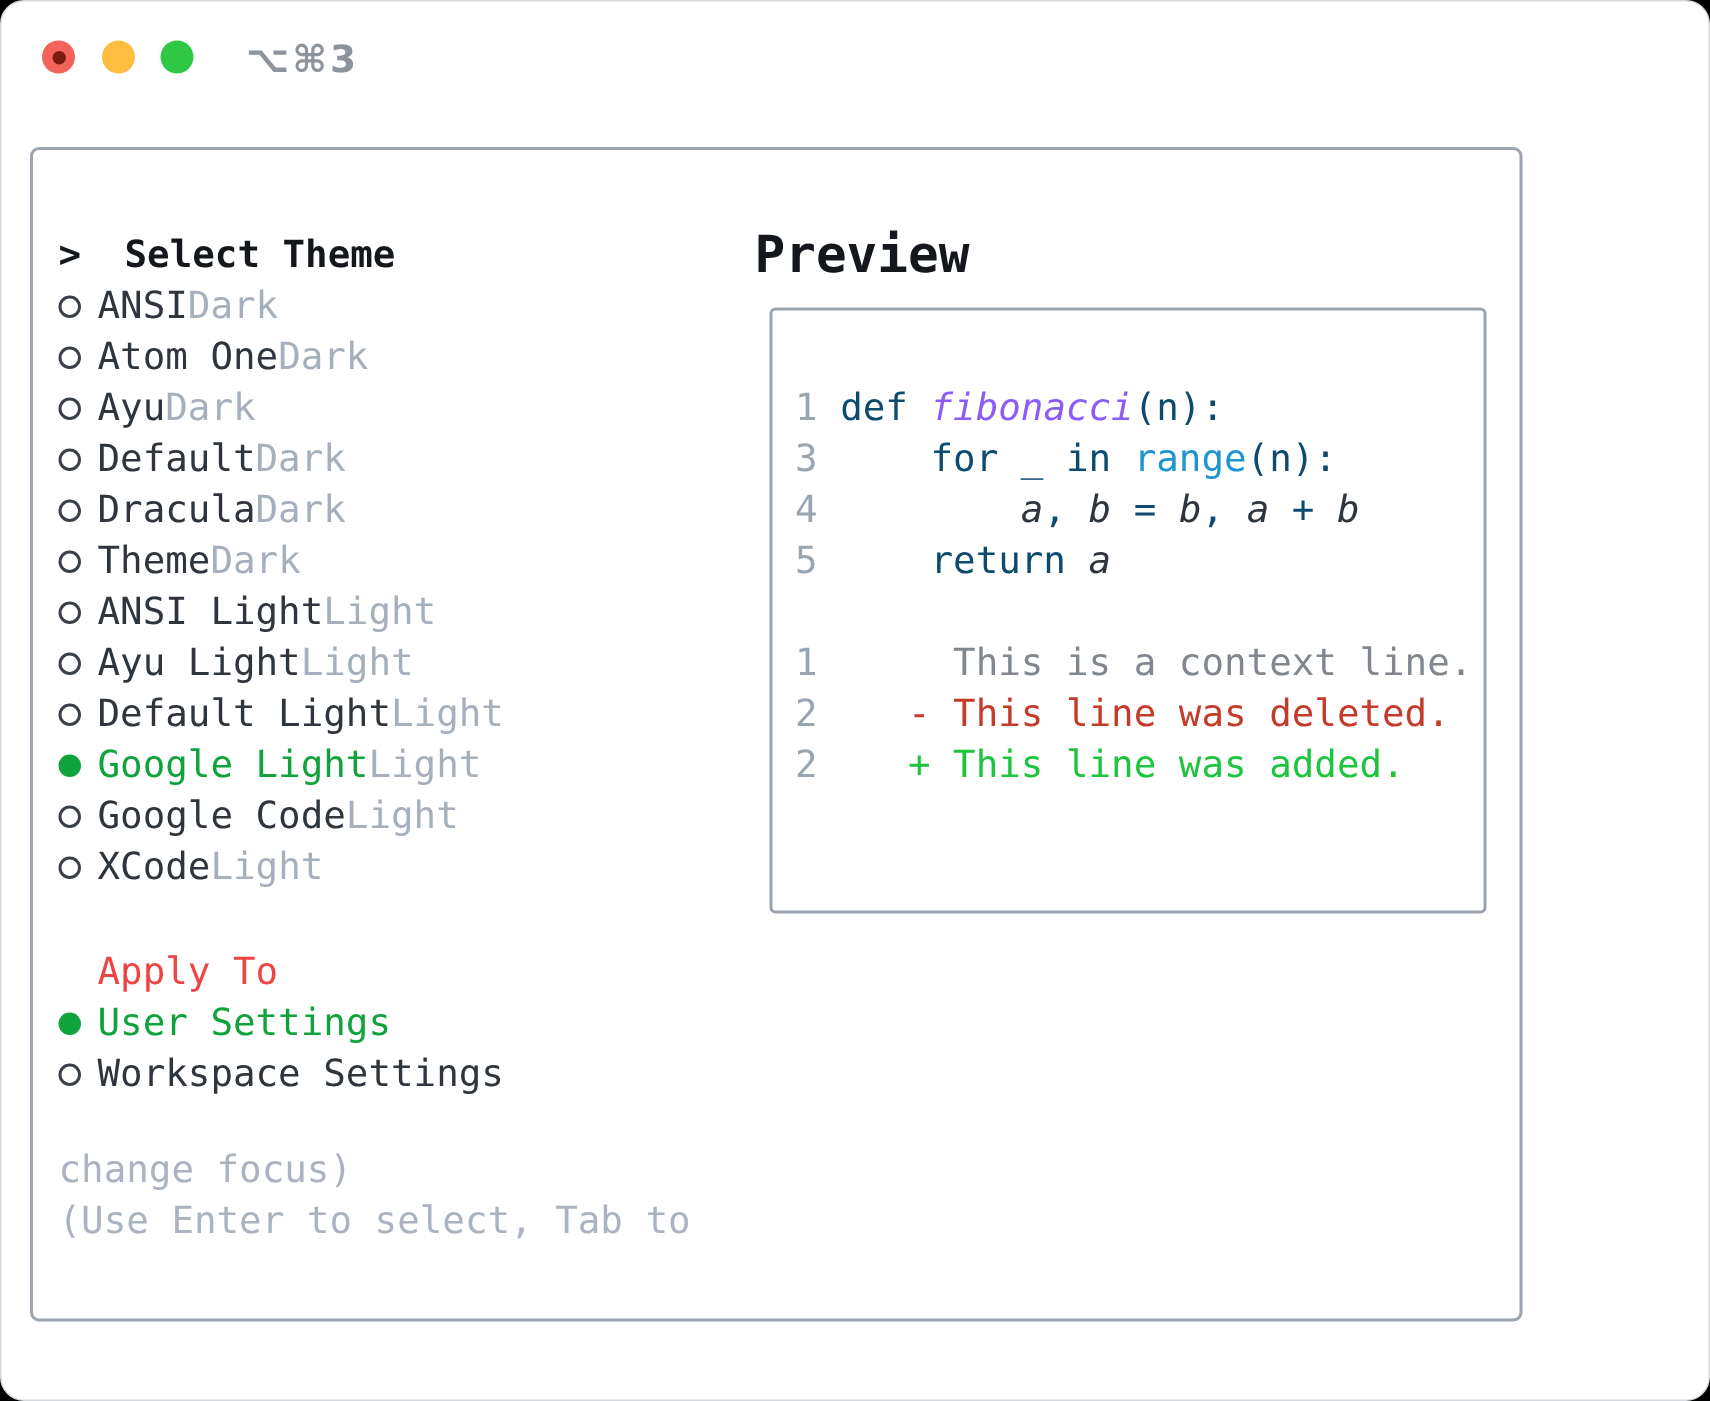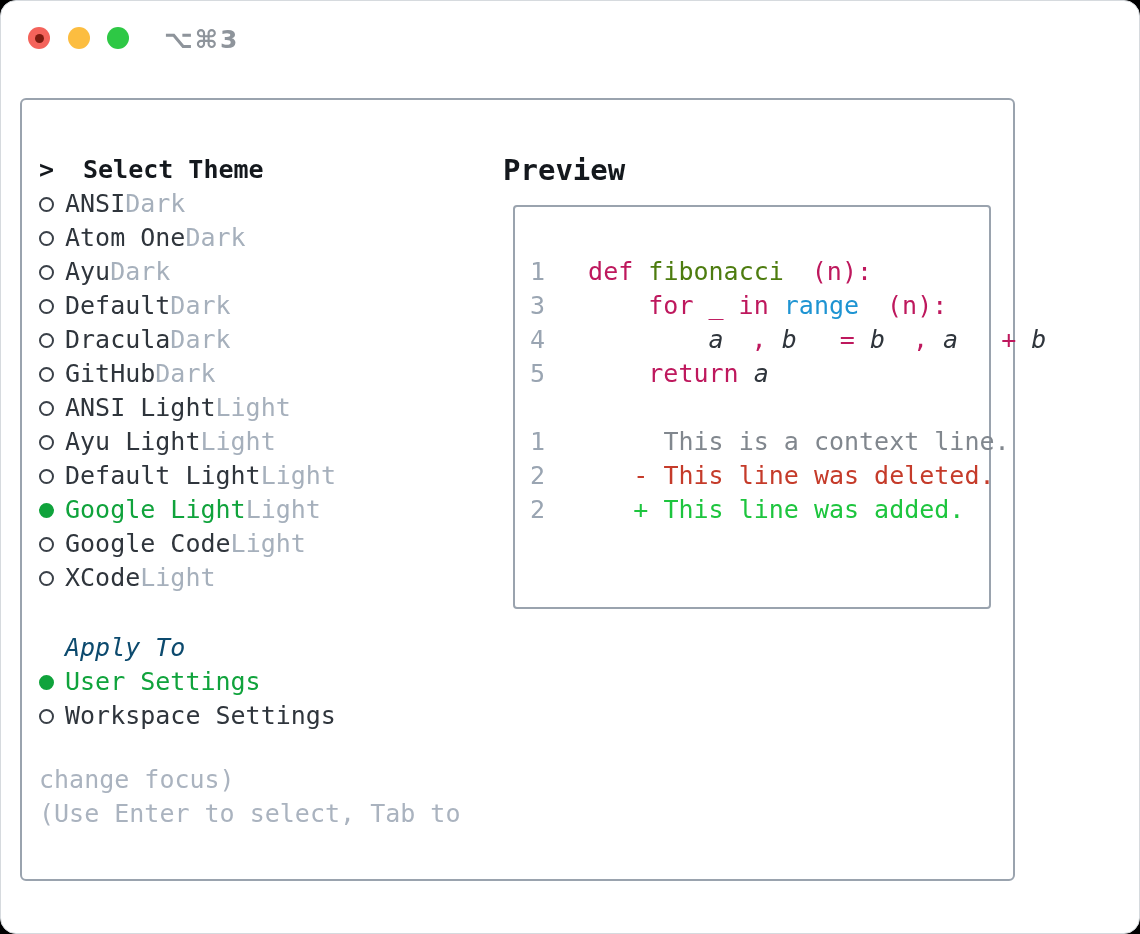--- a/index.html
+++ b/index.html
@@ -23,35 +23,35 @@
   .col-left{position:absolute;left:17px;top:53px;width:430px;font-size:25px;line-height:34px;color:#2f353c;}
   .row{display:flex;align-items:center;height:34px;white-space:pre;}
   .marker{width:26px;flex:0 0 26px;display:flex;align-items:center;}
   .gt{font-weight:700;color:#14181d;}
   .radio{width:15px;height:15px;border-radius:50%;border:2px solid #3a4048;box-sizing:border-box;}
   .radio.sel{background:#10a33c;border-color:#10a33c;}
   .t-name{color:#2f353c;}
   .t-name.sel{color:#10a33c;}
   .t-var{color:#a6b0bc;}
   .hdr{font-weight:700;color:#14181d;margin-left:18px;}
-  .subhdr{color:#0c4a6e;font-style:italic;}
+  .subhdr{color:#ef4444;}
   .gap36{height:36px;}
   .gap30{height:30px;}
   .hint{color:#aab3bf;white-space:pre;}
   
-  .preview-title{position:absolute;left:481px;top:53px;font-size:29px;line-height:34px;
+  .preview-title{position:absolute;left:481px;top:53px;font-size:34px;line-height:34px;
           font-weight:700;color:#14181d;}
   .previewbox{position:absolute;left:491px;top:105px;width:478px;height:404px;background:#fff;
           border:2px solid #9aa3ae;border-radius:4px;box-sizing:border-box;}
   .code{position:absolute;left:15px;top:48px;font-size:25px;line-height:34px;}
   .cl{height:34px;white-space:pre;}
   .ln{color:#9aa5b2;}
-  .d{color:#be185d;margin-left:28px;}
+  .d{color:#0c4a6e;}
   .v{color:#2f353c;font-style:italic;}
-  .fn{color:#4d7c0f;}
+  .fn{color:#8b5cf6;font-style:italic;}
   .num{color:#0e737e;}
   .blu{color:#1e94d2;}
   .ctx{color:#81878e;}
   .del{color:#c53b2a;}
   .add{color:#1dc53e;}
 </style>
 </head>
 <body>
 
 <div class="stage">
@@ -70,21 +70,21 @@
         <div class="row">
           <span class="marker"><span class="gt">&gt;</span></span>
           <span class="hdr">Select Theme</span>
         </div>
         <div id="theme-list">
             <div class="row"><span class="marker"><span class="radio"></span></span><span class="t-name">ANSI</span> <span class="t-var">Dark</span></div>
             <div class="row"><span class="marker"><span class="radio"></span></span><span class="t-name">Atom One</span> <span class="t-var">Dark</span></div>
             <div class="row"><span class="marker"><span class="radio"></span></span><span class="t-name">Ayu</span> <span class="t-var">Dark</span></div>
             <div class="row"><span class="marker"><span class="radio"></span></span><span class="t-name">Default</span> <span class="t-var">Dark</span></div>
             <div class="row"><span class="marker"><span class="radio"></span></span><span class="t-name">Dracula</span> <span class="t-var">Dark</span></div>
-            <div class="row"><span class="marker"><span class="radio"></span></span><span class="t-name">GitHub</span> <span class="t-var">Dark</span></div>
+            <div class="row"><span class="marker"><span class="radio"></span></span><span class="t-name">Theme</span> <span class="t-var">Dark</span></div>
             <div class="row"><span class="marker"><span class="radio"></span></span><span class="t-name">ANSI Light</span> <span class="t-var">Light</span></div>
             <div class="row"><span class="marker"><span class="radio"></span></span><span class="t-name">Ayu Light</span> <span class="t-var">Light</span></div>
             <div class="row"><span class="marker"><span class="radio"></span></span><span class="t-name">Default Light</span> <span class="t-var">Light</span></div>
             <div class="row"><span class="marker"><span class="radio sel"></span></span><span class="t-name sel">Google Light</span> <span class="t-var">Light</span></div>
             <div class="row"><span class="marker"><span class="radio"></span></span><span class="t-name">Google Code</span> <span class="t-var">Light</span></div>
             <div class="row"><span class="marker"><span class="radio"></span></span><span class="t-name">XCode</span> <span class="t-var">Light</span></div>
           </div>
 
         <div class="gap36"></div>
 

